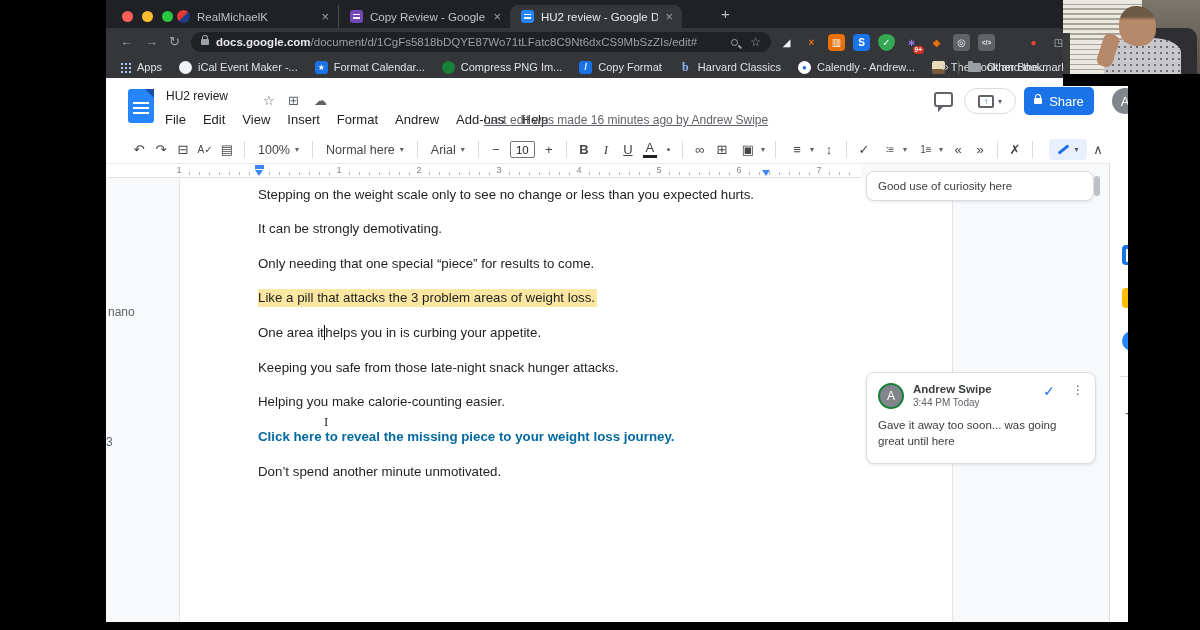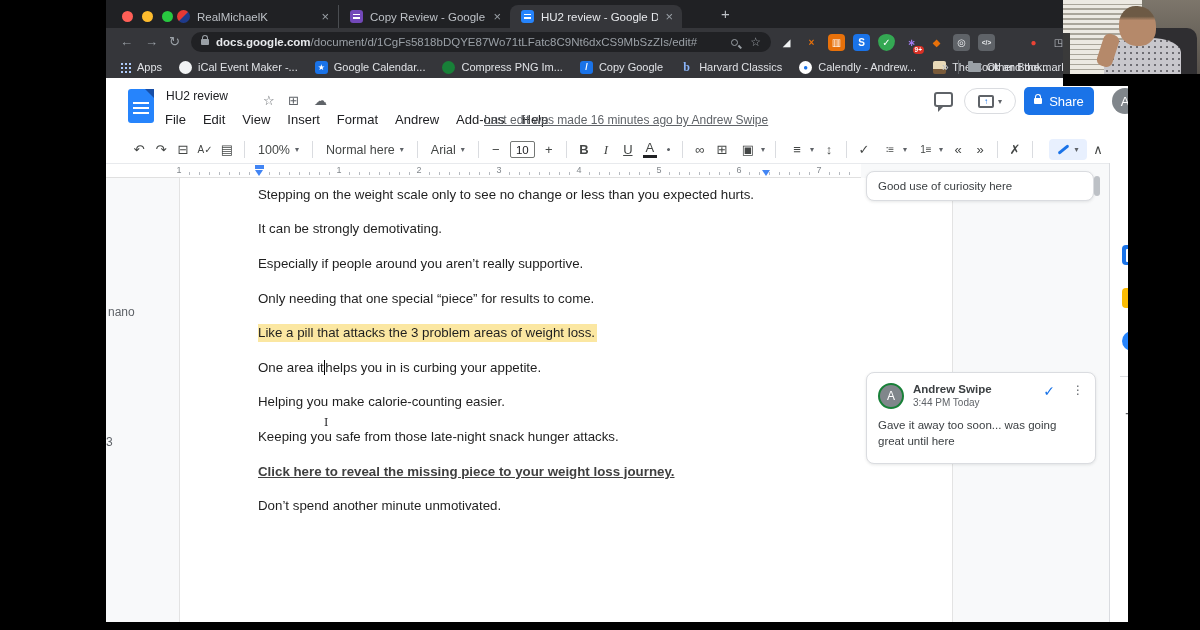--- a/index.html
+++ b/index.html
@@ -114,21 +114,21 @@
   .indent-tri{position:absolute;top:6px;width:0;height:0;border-left:4.5px solid transparent;border-right:4.5px solid transparent;border-top:6px solid #4285f4;}
   .indent-bar{position:absolute;top:1px;width:9px;height:3.5px;background:#4285f4;}
   #rightbg{position:absolute;left:755px;top:86px;width:248px;height:14px;background:#f8f9fa;}
 
   
   #content{position:absolute;left:0;top:100px;width:1003px;height:444px;background:#f8f9fa;}
   #page{position:absolute;left:73px;top:0;width:774px;height:444px;background:#fff;border-left:1px solid #e3e3e3;border-right:1px solid #e3e3e3;}
   #paras{position:absolute;left:78px;top:-1px;width:585px;}
   .para{height:34.6px;display:flex;align-items:center;font-size:13.3px;color:#1f1f1f;white-space:nowrap;}
   .hl{background:#fbe7a2;padding:1px 2px 2px 0;}
-  .lnk{color:#404040;font-weight:bold;text-decoration:underline;}
+  .lnk{color:#0369a1;font-weight:bold;}
   .tcaret{display:inline-block;width:1.5px;height:15px;background:#000;vertical-align:-3px;}
   #ibeam{position:absolute;left:144px;top:238px;font-family:"DejaVu Serif","Liberation Serif",serif;font-size:11px;color:#202124;}
   .martifact{position:absolute;font-size:12px;color:#5f6368;}
 
   
   .ccard{position:absolute;background:#fff;border:1px solid #dadce0;border-radius:8px;box-shadow:0 1px 3px rgba(60,64,67,.12);}
   #card1{left:760px;top:93px;width:228px;height:30px;display:flex;align-items:center;padding:0 11px;font-size:11.5px;color:#3c4043;}
   #card2{left:760px;top:294px;width:230px;height:92px;padding:10px 11px;}
   #card2 .chead{display:flex;align-items:flex-start;gap:9px;}
   #cavatar{width:26px;height:26px;border-radius:50%;background:#80868b;border:2px solid #188038;color:#fff;display:flex;align-items:center;justify-content:center;font-size:12px;flex:none;}
@@ -231,29 +231,29 @@
           <span class="bm">
             <span class="bi bi-apps"></span>
             <span>Apps</span>
           </span>
           <span class="bm">
             <span class="bi bi-ical"></span>
             <span>iCal Event Maker -...</span>
           </span>
           <span class="bm">
             <span class="bi bi-gcal"></span>
-            <span>Google Calendar...</span>
+            <span>Format Calendar...</span>
           </span>
           <span class="bm">
             <span class="bi bi-compress"></span>
             <span>Compress PNG Im...</span>
           </span>
           <span class="bm">
             <span class="bi bi-copysquad"></span>
-            <span>Copy Google</span>
+            <span>Copy Format</span>
           </span>
           <span class="bm">
             <span class="bi bi-harvard"></span>
             <span>Harvard Classics</span>
           </span>
           <span class="bm">
             <span class="bi bi-calendly"></span>
             <span>Calendly - Andrew...</span>
           </span>
           <span class="bm">
@@ -445,38 +445,35 @@
       <div id="content">
         <div id="page">
           <div id="paras">
               <div class="para">
                 <span>Stepping on the weight scale only to see no change or less than you expected hurts.</span>
               </div>
               <div class="para">
                 <span>It can be strongly demotivating.</span>
               </div>
               <div class="para">
-                <span>Especially if people around you aren’t really supportive.</span>
-              </div>
-              <div class="para">
                 <span>Only needing that one special “piece” for results to come.</span>
               </div>
               <div class="para">
                 <span class="hl">Like a pill that attacks the 3 problem areas of weight loss.</span>
               </div>
               <div class="para">
                 <span>One area it </span>
                 <span class="tcaret"></span>
                 <span>helps you in is curbing your appetite.</span>
               </div>
               <div class="para">
+                <span>Keeping you safe from those late-night snack hunger attacks.</span>
+              </div>
+              <div class="para">
                 <span>Helping you make calorie-counting easier.</span>
-              </div>
-              <div class="para">
-                <span>Keeping you safe from those late-night snack hunger attacks.</span>
               </div>
               <div class="para">
                 <span class="lnk">Click here to reveal the missing piece to your weight loss journey.</span>
               </div>
               <div class="para">
                 <span>Don’t spend another minute unmotivated.</span>
               </div>
             </div>
           <span id="ibeam">I</span>
         </div>

